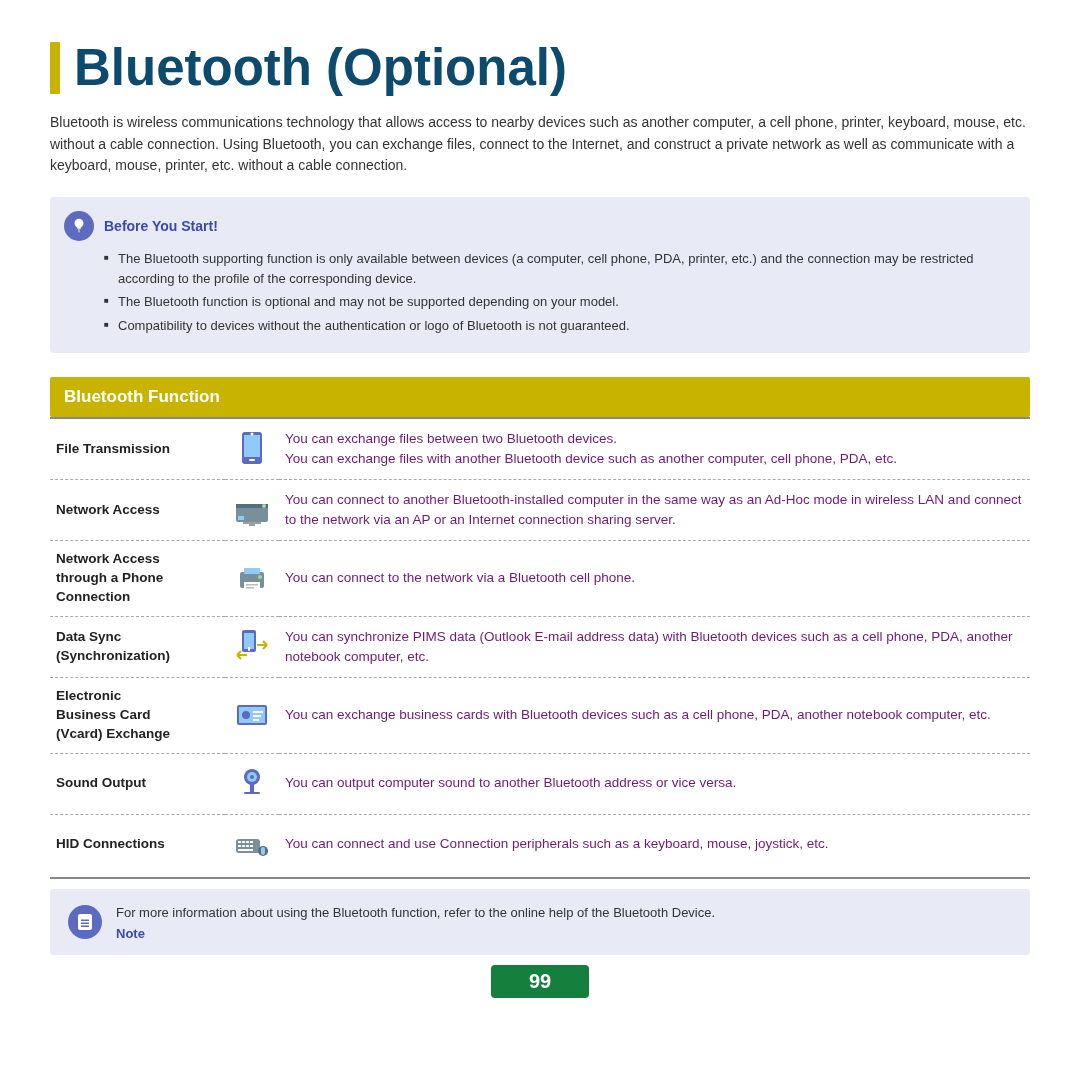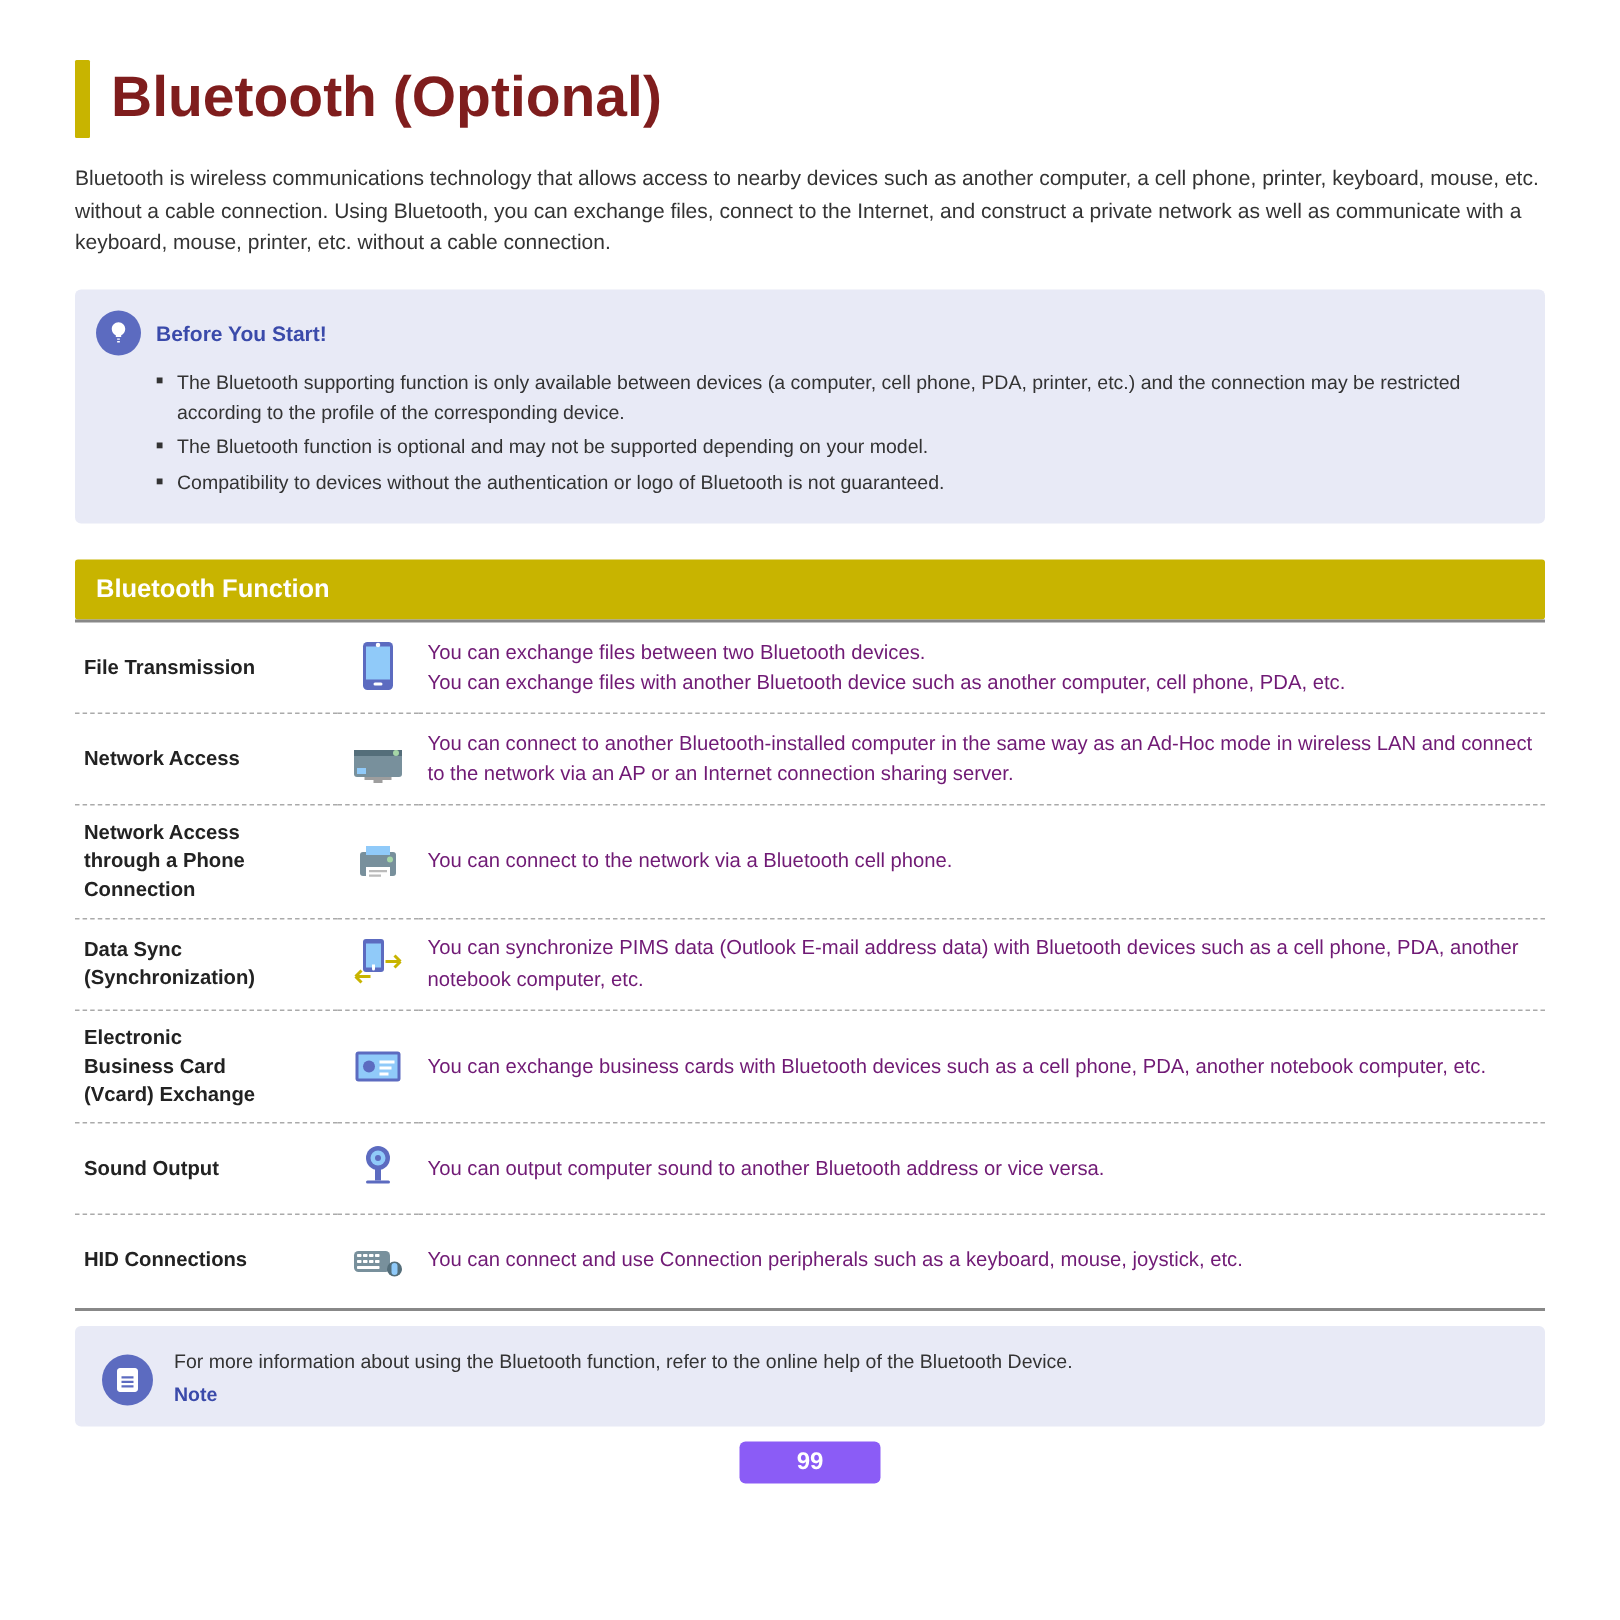--- a/index.html
+++ b/index.html
@@ -27,23 +27,23 @@
     }
     .title-accent {
       width: 10px;
       min-width: 10px;
       height: 52px;
       background: #c8b400;
       margin-right: 14px;
       border-radius: 1px;
     }
     .main-title {
-      font-size: 38px;
-      font-weight: bold;
-      color: #7f1d1d;
+      font-size: 51px;
+      font-weight: bold;
+      color: #0c4a6e;
       line-height: 1.1;
     }
     
     .intro-text {
       font-size: 14px;
       color: #333;
       line-height: 1.55;
       margin-bottom: 20px;
     }
     
@@ -162,21 +162,21 @@
       color: #701a75;
       line-height: 1.5;
       vertical-align: middle;
     }
     
     .note-box {
       background: #e8eaf6;
       border-radius: 4px;
       padding: 14px 18px;
       display: flex;
-      align-items: flex-end;
+      align-items: center;
       margin-top: 10px;
     }
     .note-icon {
       width: 34px;
       height: 34px;
       background: #5c6bc0;
       border-radius: 50%;
       display: flex;
       align-items: center;
       justify-content: center;
@@ -197,23 +197,23 @@
       color: #3a4aaa;
       margin-top: 4px;
     }
     
     .page-number-wrap {
       display: flex;
       justify-content: center;
       margin-top: 10px;
     }
     .page-number {
-      background: #8b5cf6;
+      background: #15803d;
       color: #fff;
-      font-size: 16px;
+      font-size: 20px;
       font-weight: bold;
       padding: 5px 38px;
       border-radius: 4px;
     }
   </style>
 </head>
 <body>
 
 <div class="page">
 

